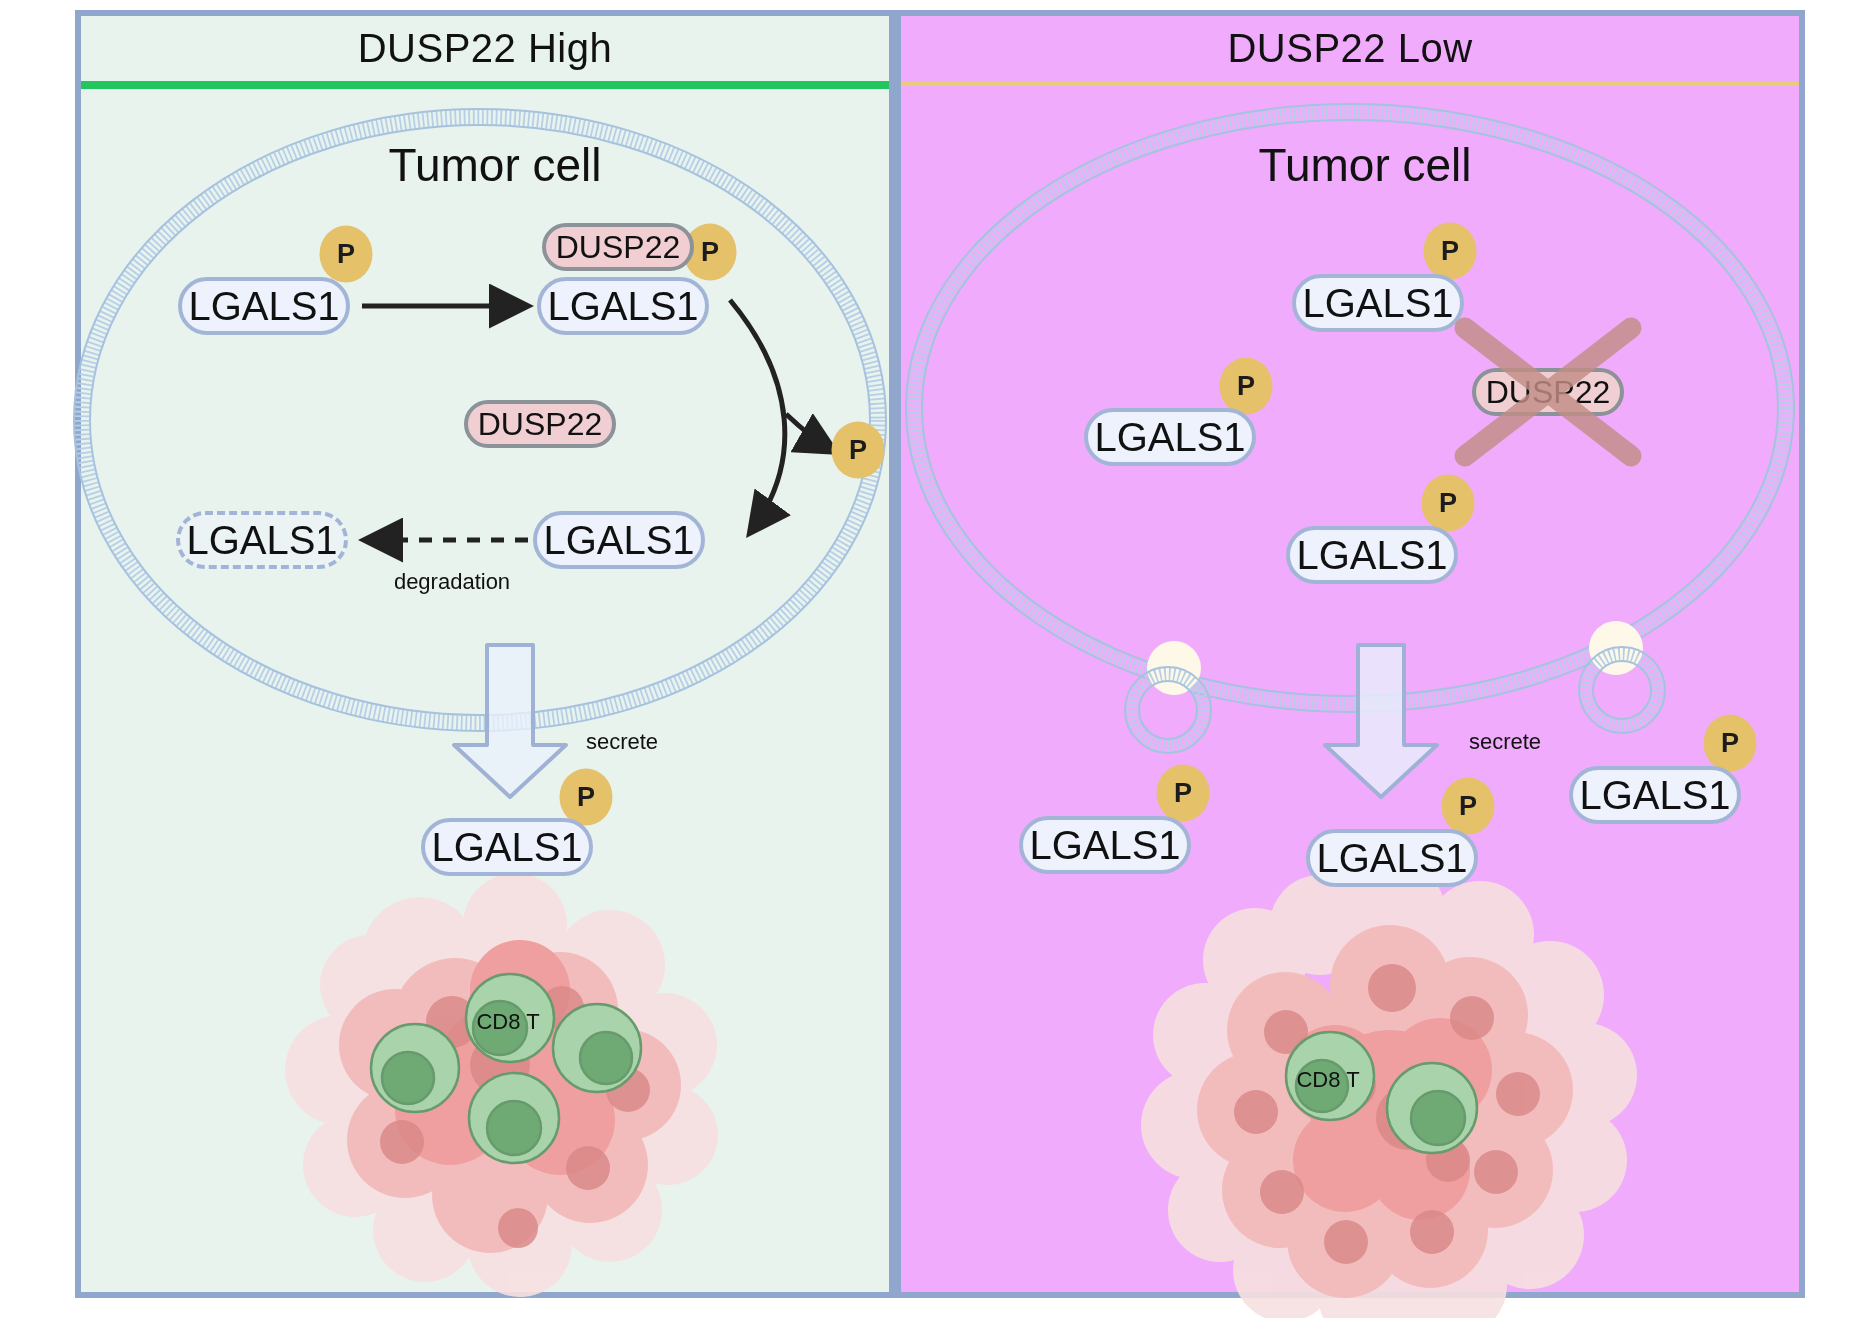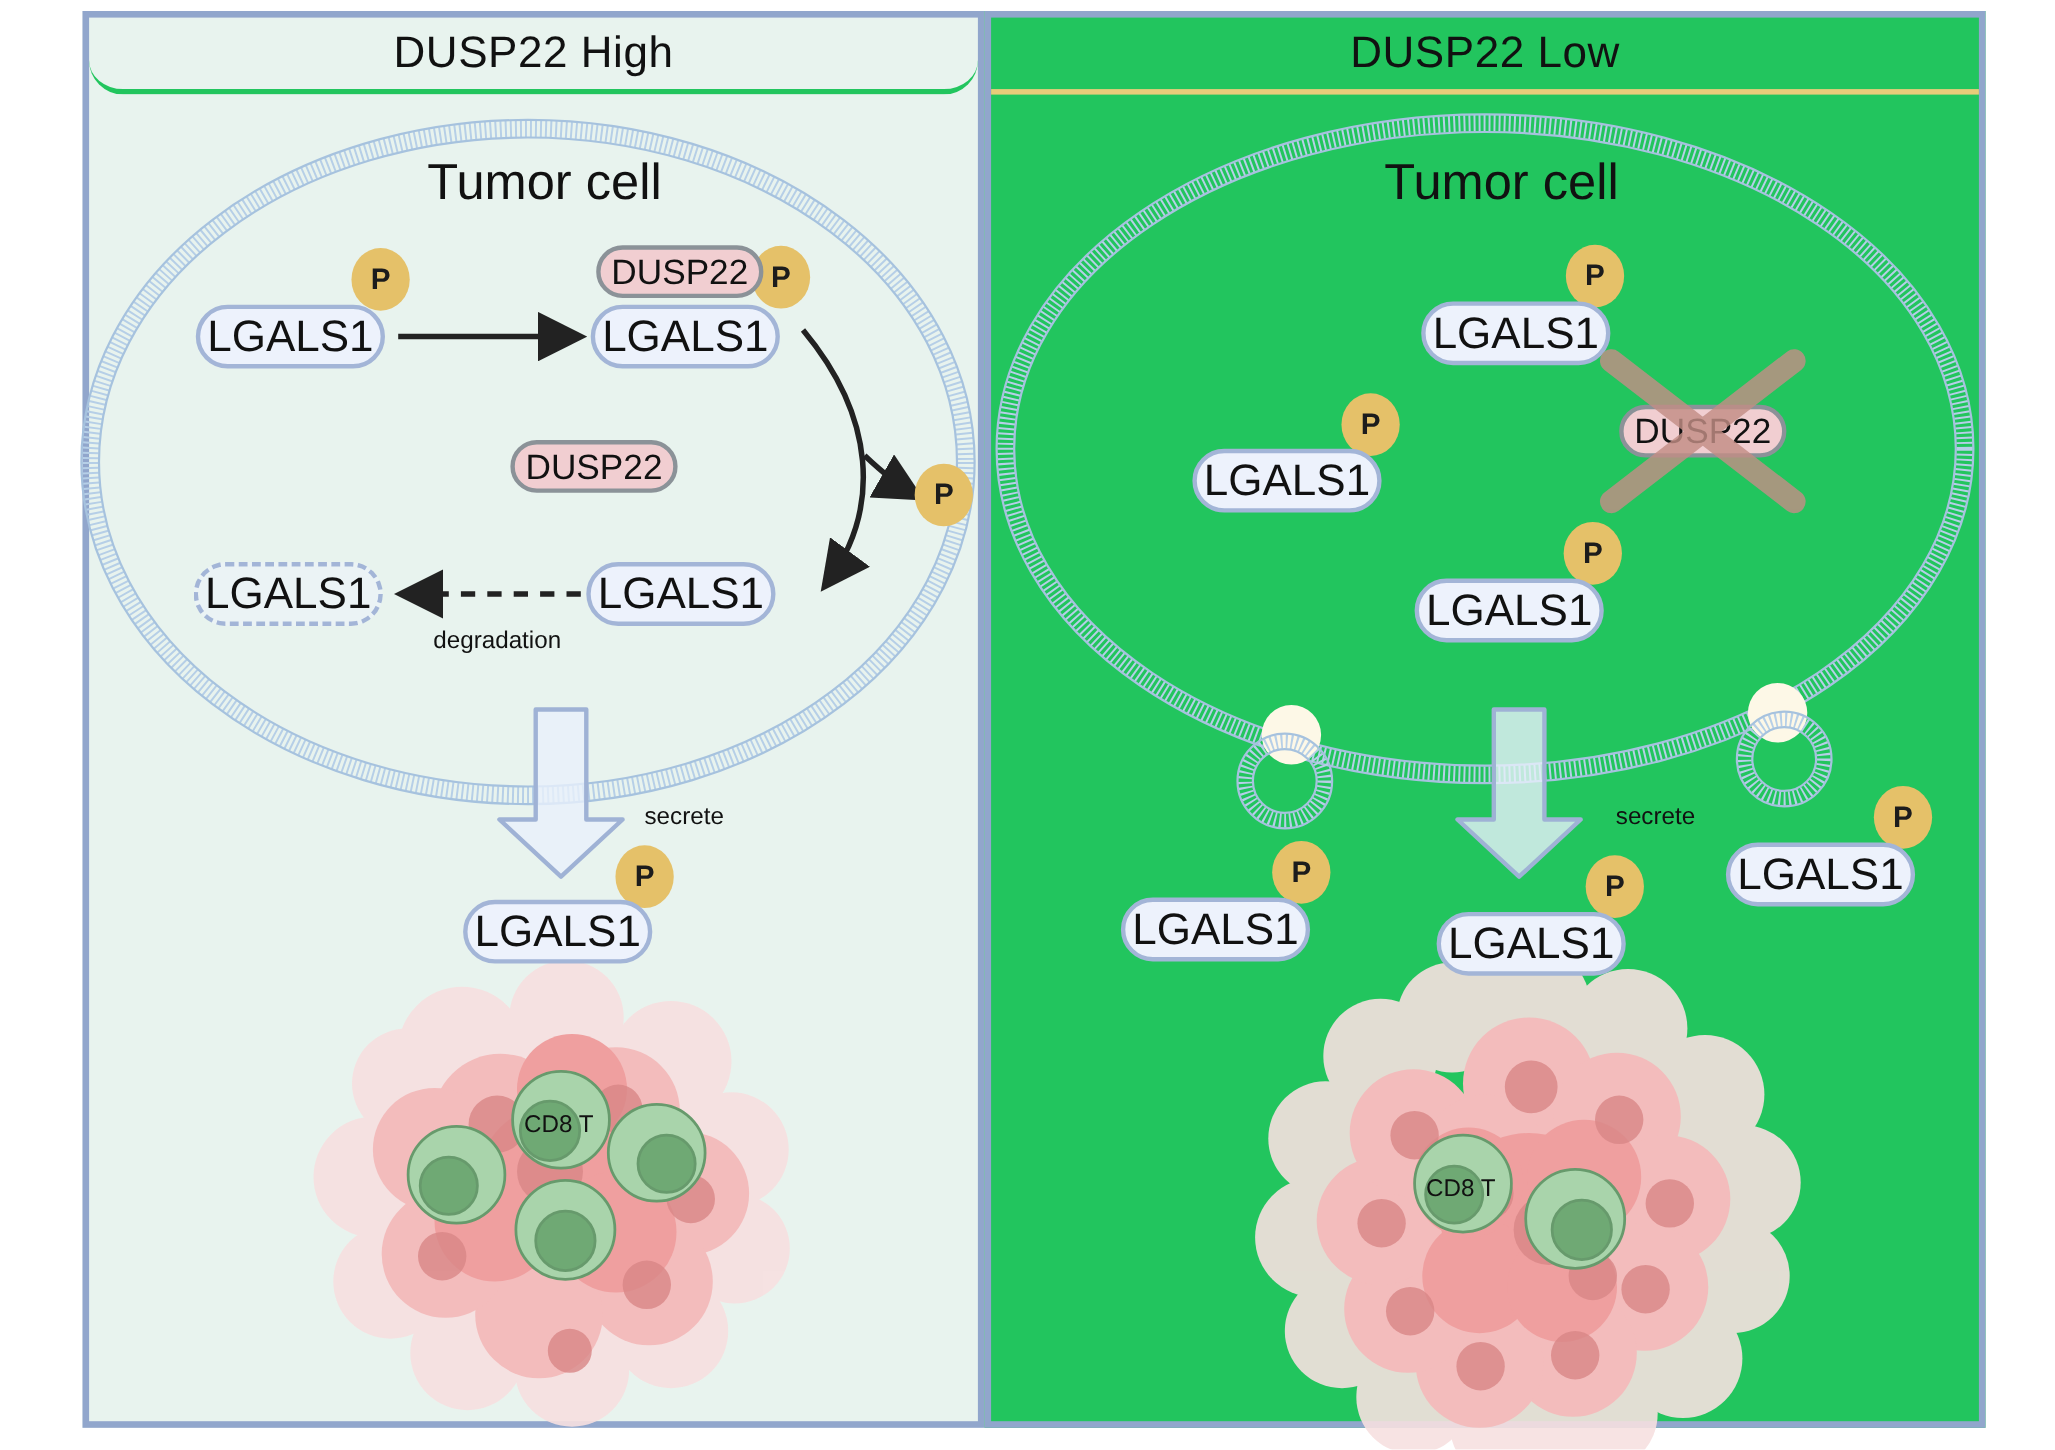--- a/index.html
+++ b/index.html
@@ -1,23 +1,23 @@
 <!DOCTYPE html>
 <html><head>
 <meta charset="utf-8">
 <style>
   html,body{margin:0;padding:0;background:#ffffff;}
   .canvas{position:relative;width:1868px;height:1318px;background:#ffffff;overflow:hidden;
           font-family:"Liberation Sans",sans-serif;color:#111;}
   .panel{position:absolute;top:10px;height:1288px;border:6px solid #91a6cc;box-sizing:border-box;z-index:0;}
   .panel.left{left:75px;width:820px;background:#e8f3ee;}
-  .panel.right{left:895px;width:910px;background:#22c55e;}
+  .panel.right{left:895px;width:910px;background:#f0abfc;}
   .panel-header{position:absolute;top:0;left:0;right:0;height:65px;display:flex;align-items:center;
                 justify-content:center;font-size:40px;letter-spacing:.5px;}
-  .panel.left  .panel-header{border-bottom:5px solid #22c55e;border-radius:31px;}
+  .panel.left  .panel-header{border-bottom:8px solid #22c55e;}
   .panel.right .panel-header{border-bottom:5px solid #e9cc7a;}
   .layer{position:absolute;left:0;top:0;z-index:1;}
   .pill{position:absolute;transform:translate(-50%,-50%);display:flex;align-items:center;justify-content:center;
         background:#edf2fc;border:4px solid #a3b5d7;border-radius:30px;font-size:40px;z-index:3;box-sizing:border-box;}
   .pill.lg{width:172px;height:58px;}
   .pill.dusp{width:152px;height:48px;background:#f1ced1;border-color:#8b9298;border-radius:24px;font-size:32px;}
   .pill.dashedp{border-style:dashed;background:rgba(237,242,252,.55);}
   .pbadge{position:absolute;transform:translate(-50%,-50%);width:53px;height:57px;border-radius:50%;
           background:#e5c169;display:flex;align-items:center;justify-content:center;
           font-size:27px;font-weight:bold;color:#1c1c1c;z-index:2;}

